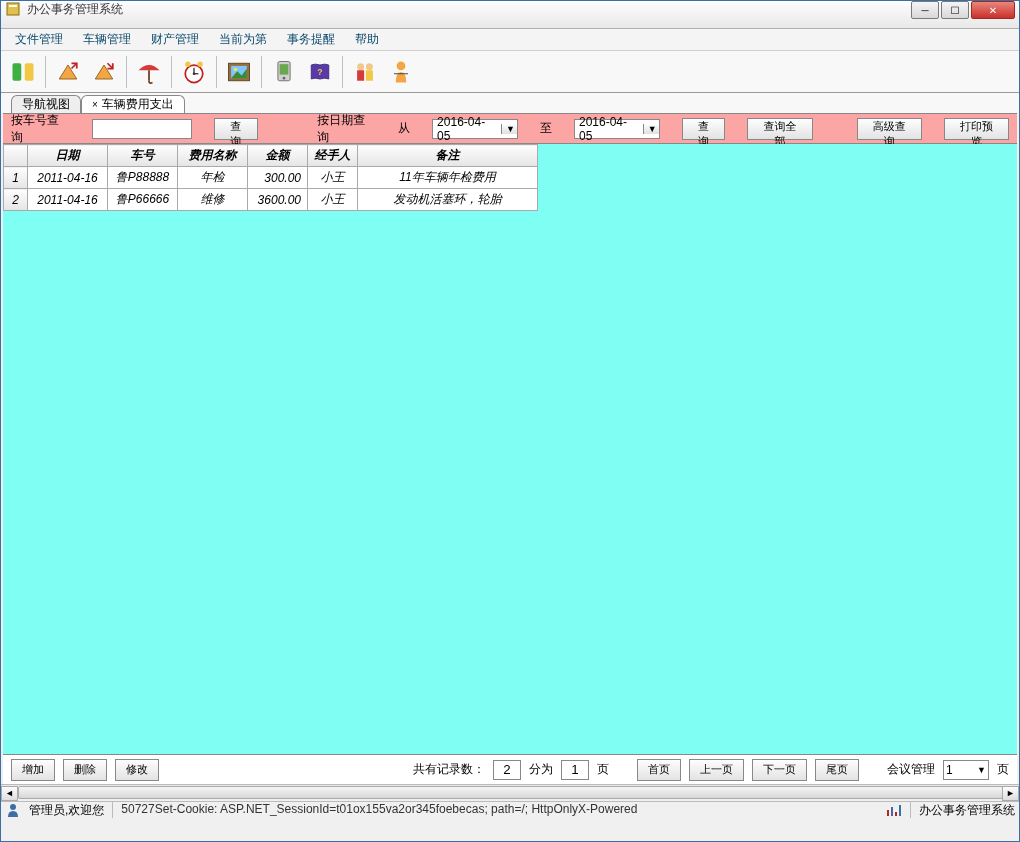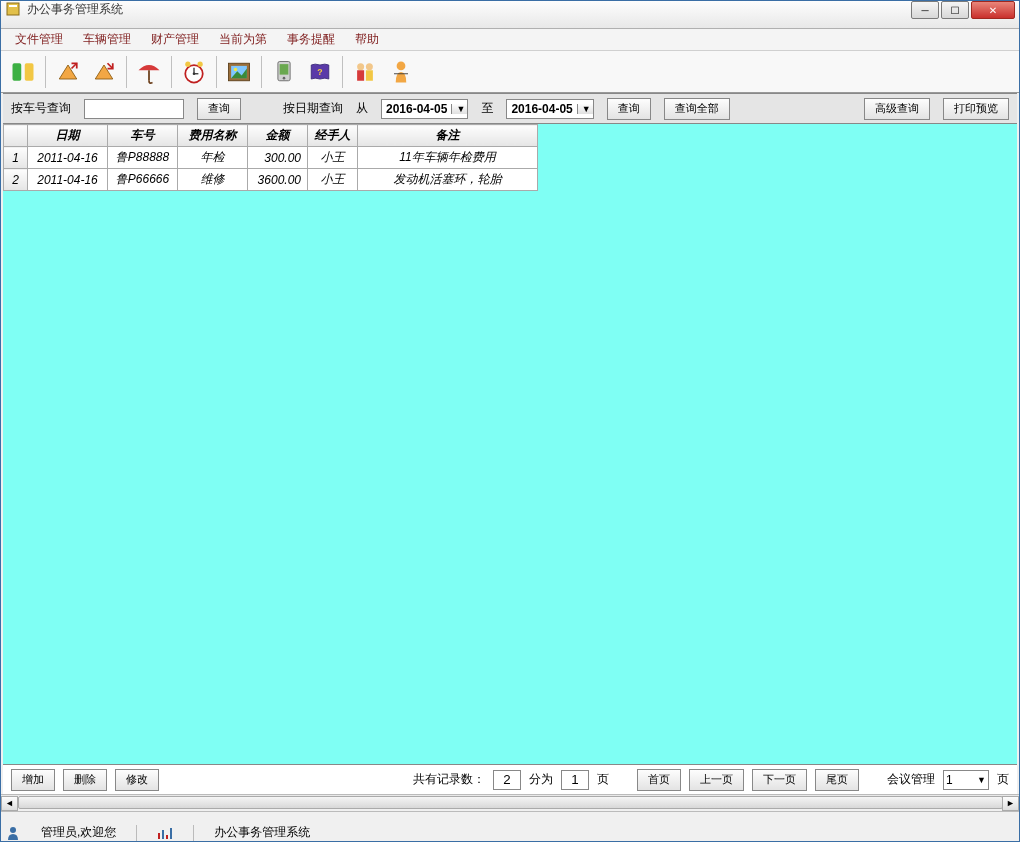--- a/index.html
+++ b/index.html
@@ -5,52 +5,52 @@
 * { box-sizing: border-box; margin: 0; padding: 0; }
 body { font-family: "Microsoft YaHei", "SimSun", sans-serif; font-size: 12px; background: #fff; overflow: hidden; }
 .window { width: 1020px; height: 842px; background: #f0f0f0; border: 1px solid #3a6ea5; display: flex; flex-direction: column; }
 .titlebar { height: 28px; background: linear-gradient(#fdfdfd, #e8e8e8); border-bottom: 1px solid #b0b0b0; display: flex; align-items: flex-start; padding: 0 4px; }
 .titlebar .app-icon { width: 16px; height: 16px; margin-right: 6px; }
 .titlebar .title { flex: 1; color: #333; }
 .win-controls { display: flex; gap: 2px; }
 .win-btn { width: 28px; height: 18px; border: 1px solid #7a7a7a; border-radius: 2px; background: linear-gradient(#f5f5f5,#d8d8d8); font-size: 10px; display: flex; align-items: center; justify-content: center; cursor: pointer; }
 .win-btn.close { background: linear-gradient(#e9867a,#c9302c); color: #fff; width: 44px; border-color:#a02820; }
 .menubar { height: 22px; background: #f4f4f4; display: flex; align-items: center; padding: 0 6px; gap: 4px; border-bottom: 1px solid #d0d0d0; }
-.menubar .menu-item { padding: 2px 8px; cursor: pointer; color: #7f1d1d; }
+.menubar .menu-item { padding: 2px 8px; cursor: pointer; color: #0c4a6e; }
 .toolbar { height: 42px; background: #f8f8f8; border-bottom: 1px solid #999; display: flex; align-items: center; padding: 2px 6px; gap: 4px; }
 .tool-icon { width: 32px; height: 32px; cursor: pointer; display:flex; align-items:center; justify-content:center; }
 .toolseparator { width:1px; height:32px; background:#c0c0c0; margin:0 2px; }
 .tabs { height: 20px; display: flex; align-items: flex-end; padding-left: 10px; background: #f8f8f8; }
 .tab { border: 1px solid #888; border-bottom: none; border-top-left-radius: 6px; border-top-right-radius: 6px; padding: 2px 10px; background: #fff; font-size: 12px; margin-right: 0px; cursor: pointer; height:18px; display:flex; align-items:center; }
 .tab.inactive { background: #eee; }
 .tab .x { margin-right: 4px; cursor: pointer; font-size:10px; }
 .content-frame { flex: 1; border-top: 1px solid #888; background: #fff; display: flex; flex-direction: column; margin: 0 2px; }
-.filter-bar { height: 30px; border-bottom: 1px solid #888; display: flex; align-items: center; padding: 0 8px; gap: 13px; background: #e5e5e5; }
+.filter-bar { height: 30px; border-bottom: 1px solid #888; display: flex; align-items: center; padding: 0 8px; gap: 22px; background: #fca5a5; }
 .filter-bar .lbl { }
 .filter-bar input[type=text] { height: 20px; border: 1px solid #888; width: 100px; padding: 0 4px; }
 .btn { height: 22px; border: 1px solid #888; background: linear-gradient(#fdfdfd,#e3e3e3); padding: 0 10px; cursor: pointer; font-size: 11px; }
 .date-combo { display:flex; align-items:center; border:1px solid #888; height:20px; background:#fff; }
-.date-combo span { padding:0 4px;font-weight:bold; }
+.date-combo span { padding:0 4px; }
 .date-combo .dd { width:16px; text-align:center; border-left:1px solid #888; cursor:pointer; background:linear-gradient(#fdfdfd,#e0e0e0); font-size:9px; }
 .spacer { flex: 1; }
 .grid-area { flex: 1; background: #7ffff4; overflow: auto; position:relative; }
 .grid-area table { border-collapse: collapse; background: #fff; }
 .grid-area th, .grid-area td { border: 1px solid #aaa; padding: 2px 6px; font-size: 12px; text-align: center; height:18px;font-style:italic; }
 .grid-area th { background: linear-gradient(#fdfdfd,#e5e5e5); font-weight: bold; }
 .grid-area .rownum-head { width:24px; background: linear-gradient(#fdfdfd,#e5e5e5); }
 .grid-area .rownum { background: linear-gradient(#fdfdfd,#e5e5e5); }
 .pager-bar { height: 30px; border-top: 1px solid #888; display: flex; align-items: center; padding: 0 8px; gap: 8px; background: #fff; }
 .pager-bar .small-input { width: 28px; height: 20px; border: 1px solid #888; text-align:center; }
 .pager-combo { width:46px; height:20px; border:1px solid #888; display:flex; align-items:center; justify-content:space-between; padding:0 2px; cursor:pointer; background:#fff; }
 .pager-combo .pc-dd { font-size:9px; }
 .hscroll { height: 17px; background: #e9e9e9; display:flex; align-items:center; border-top:1px solid #bbb; }
 .hscroll .arrow { width:17px; height:15px; border:1px solid #aaa; background:linear-gradient(#fdfdfd,#dedede); font-size:9px; display:flex; align-items:center; justify-content:center; cursor:pointer; }
 .hscroll .track { flex:1; height:15px; background:#f0f0f0; position:relative; }
 .hscroll .thumb { position:absolute; left:0; top:0; height:13px; width:985px; background:linear-gradient(#f5f5f5,#d8d8d8); border:1px solid #aaa; border-radius:2px; }
-.statusbar { height: 30px; background: #f0f0f0; border-top: 1px solid #bbb; display: flex; align-items: flex-end; padding: 0 4px; gap: 20px; font-size: 12px; }
+.statusbar { height: 40px; background: #f0f0f0; border-top: 1px solid #bbb; display: flex; align-items: flex-start; padding: 0 4px; gap: 8px; font-size: 12px; }
 .statusbar .stat-icon { width:16px; height:16px; }
 .statusbar .stat-sep { width:1px; height:16px; background:#bbb; }
 .statusbar .stat-middle { flex:1; white-space:nowrap; overflow:hidden; text-overflow:clip; color:#333; }
 </style>
 </head>
 <body>
 
 <div class="window">
 
   <div class="titlebar">
@@ -150,20 +150,29 @@
       </div>
     <div class="tool-icon">
         <svg viewBox="0 0 32 32" width="28" height="28">
           <circle cx="16" cy="9" r="5" fill="#f2a744"></circle>
           <path d="M10 28 Q10 16 16 16 Q22 16 22 28 Z" fill="#f2a744"></path>
           <line x1="8" y1="18" x2="24" y2="18" stroke="#333" stroke-width="1"></line>
         </svg>
       </div>
   </div>
 
+  <div class="tabs">
+    <div class="tab inactive">
+        <span>导航视图</span>
+      </div>
+    <div class="tab">
+        <span class="x">×</span>
+        <span>车辆费用支出</span>
+      </div>
+  </div>
 
   <div class="content-frame">
 
     <div class="filter-bar">
       <span class="lbl">按车号查询</span>
       <input type="text" style="">
       <button class="btn">查询</button>
       <span style="width:16px"></span>
       <span class="lbl">按日期查询</span>
       <span class="lbl">从</span>
@@ -253,20 +262,21 @@
     <div class="arrow">►</div>
   </div>
 
   <div class="statusbar">
     <svg class="stat-icon" viewBox="0 0 16 16">
         <circle cx="8" cy="5" r="3" fill="#3a6ea5"></circle>
         <path d="M3 15 Q3 9 8 9 Q13 9 13 15 Z" fill="#3a6ea5"></path>
       </svg>
     <span>管理员,欢迎您</span>
     <span class="stat-sep"></span>
+    <span class="stat-middle">50727Set-Cookie: ASP.NET_SessionId=t01ox155va2or345foebecas; path=/; HttpOnlyX-Powered</span>
     <svg class="stat-icon" viewBox="0 0 16 16">
         <rect x="1" y="8" width="2" height="6" fill="#c02020"></rect>
         <rect x="5" y="5" width="2" height="9" fill="#3a6ea5"></rect>
         <rect x="9" y="10" width="2" height="4" fill="#c02020"></rect>
         <rect x="13" y="3" width="2" height="11" fill="#3a6ea5"></rect>
       </svg>
     <span class="stat-sep"></span>
     <span>办公事务管理系统</span>
   </div>
 

